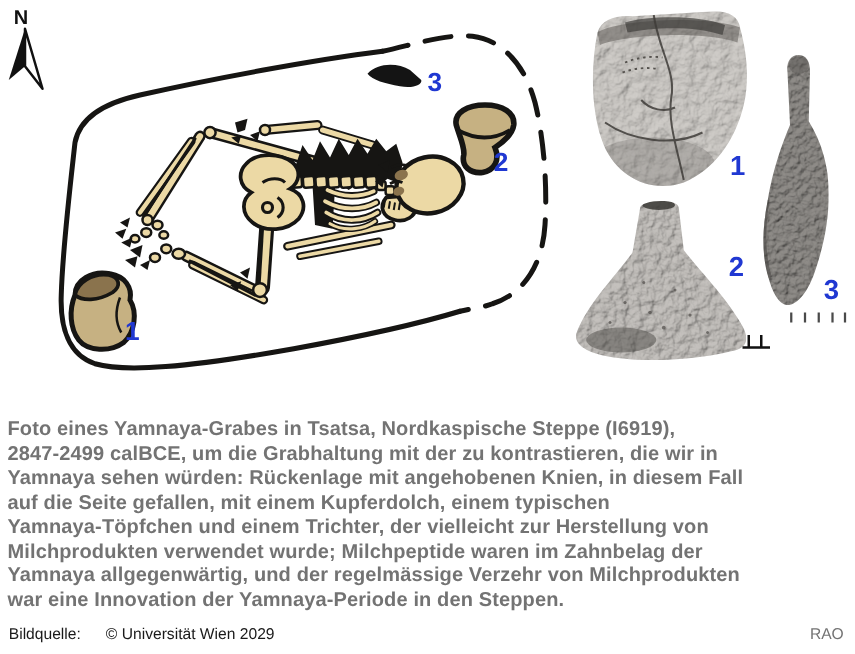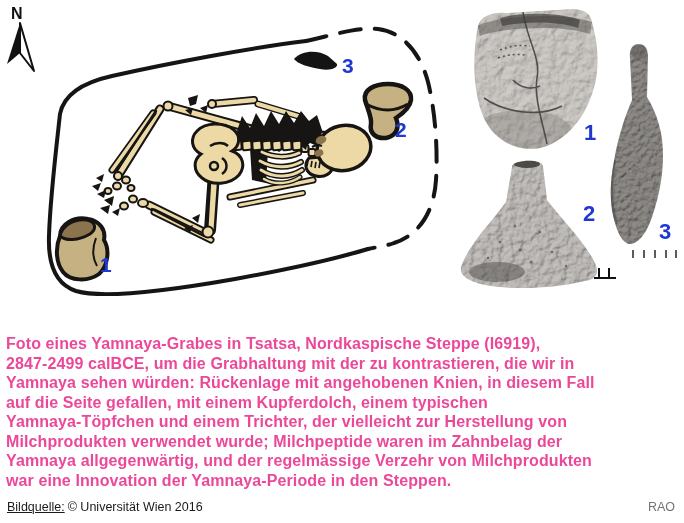--- a/index.html
+++ b/index.html
@@ -4,28 +4,28 @@
 <style>
   html,body{margin:0;padding:0;background:#fff;}
   .stage{
     position:relative;width:684px;height:523px;background:#ffffff;overflow:hidden;
     font-family:"Liberation Sans",sans-serif;
   }
   .graphic{position:absolute;left:0;top:0;}
   .caption{
     position:absolute;left:6px;top:334px;width:674px;
     font-family:"Liberation Sans",sans-serif;
-    font-size:16px;line-height:19.5px;font-weight:700;color:#ec4899;
+    font-size:16px;line-height:19.5px;font-weight:700;color:#737373;
     white-space:pre-line;letter-spacing:0.1px;
   }
   .footer{
     position:absolute;left:7px;top:500px;width:670px;height:20px;
     font-size:12.5px;color:#1a1a1a;font-weight:400;
   }
-  .footer .src-label{margin-right:3px;text-decoration:underline;}
+  .footer .src-label{margin-right:20px;}
   .footer .credit{
     position:absolute;right:2px;top:0;color:#737373;
   }
   svg text{font-family:"Liberation Sans",sans-serif;}
   .num-label{font-weight:700;font-size:21px;fill:#2038d2;}
   .num-label-photo{font-weight:700;font-size:22px;fill:#2038d2;}
 </style>
 </head>
 <body>
 
@@ -275,17 +275,17 @@
   <div class="caption">Foto eines Yamnaya-Grabes in Tsatsa, Nordkaspische Steppe (I6919),
 2847-2499 calBCE, um die Grabhaltung mit der zu kontrastieren, die wir in
 Yamnaya sehen würden: Rückenlage mit angehobenen Knien, in diesem Fall
 auf die Seite gefallen, mit einem Kupferdolch, einem typischen
 Yamnaya-Töpfchen und einem Trichter, der vielleicht zur Herstellung von
 Milchprodukten verwendet wurde; Milchpeptide waren im Zahnbelag der
 Yamnaya allgegenwärtig, und der regelmässige Verzehr von Milchprodukten
 war eine Innovation der Yamnaya-Periode in den Steppen.</div>
 
   <div class="footer">
-    <span class="src-label">Bildquelle:</span><span>© Universität Wien 2016</span>
+    <span class="src-label">Bildquelle:</span><span>© Universität Wien 2029</span>
     <span class="credit">RAO</span>
   </div>
 
 </div>
 
 </body></html>

